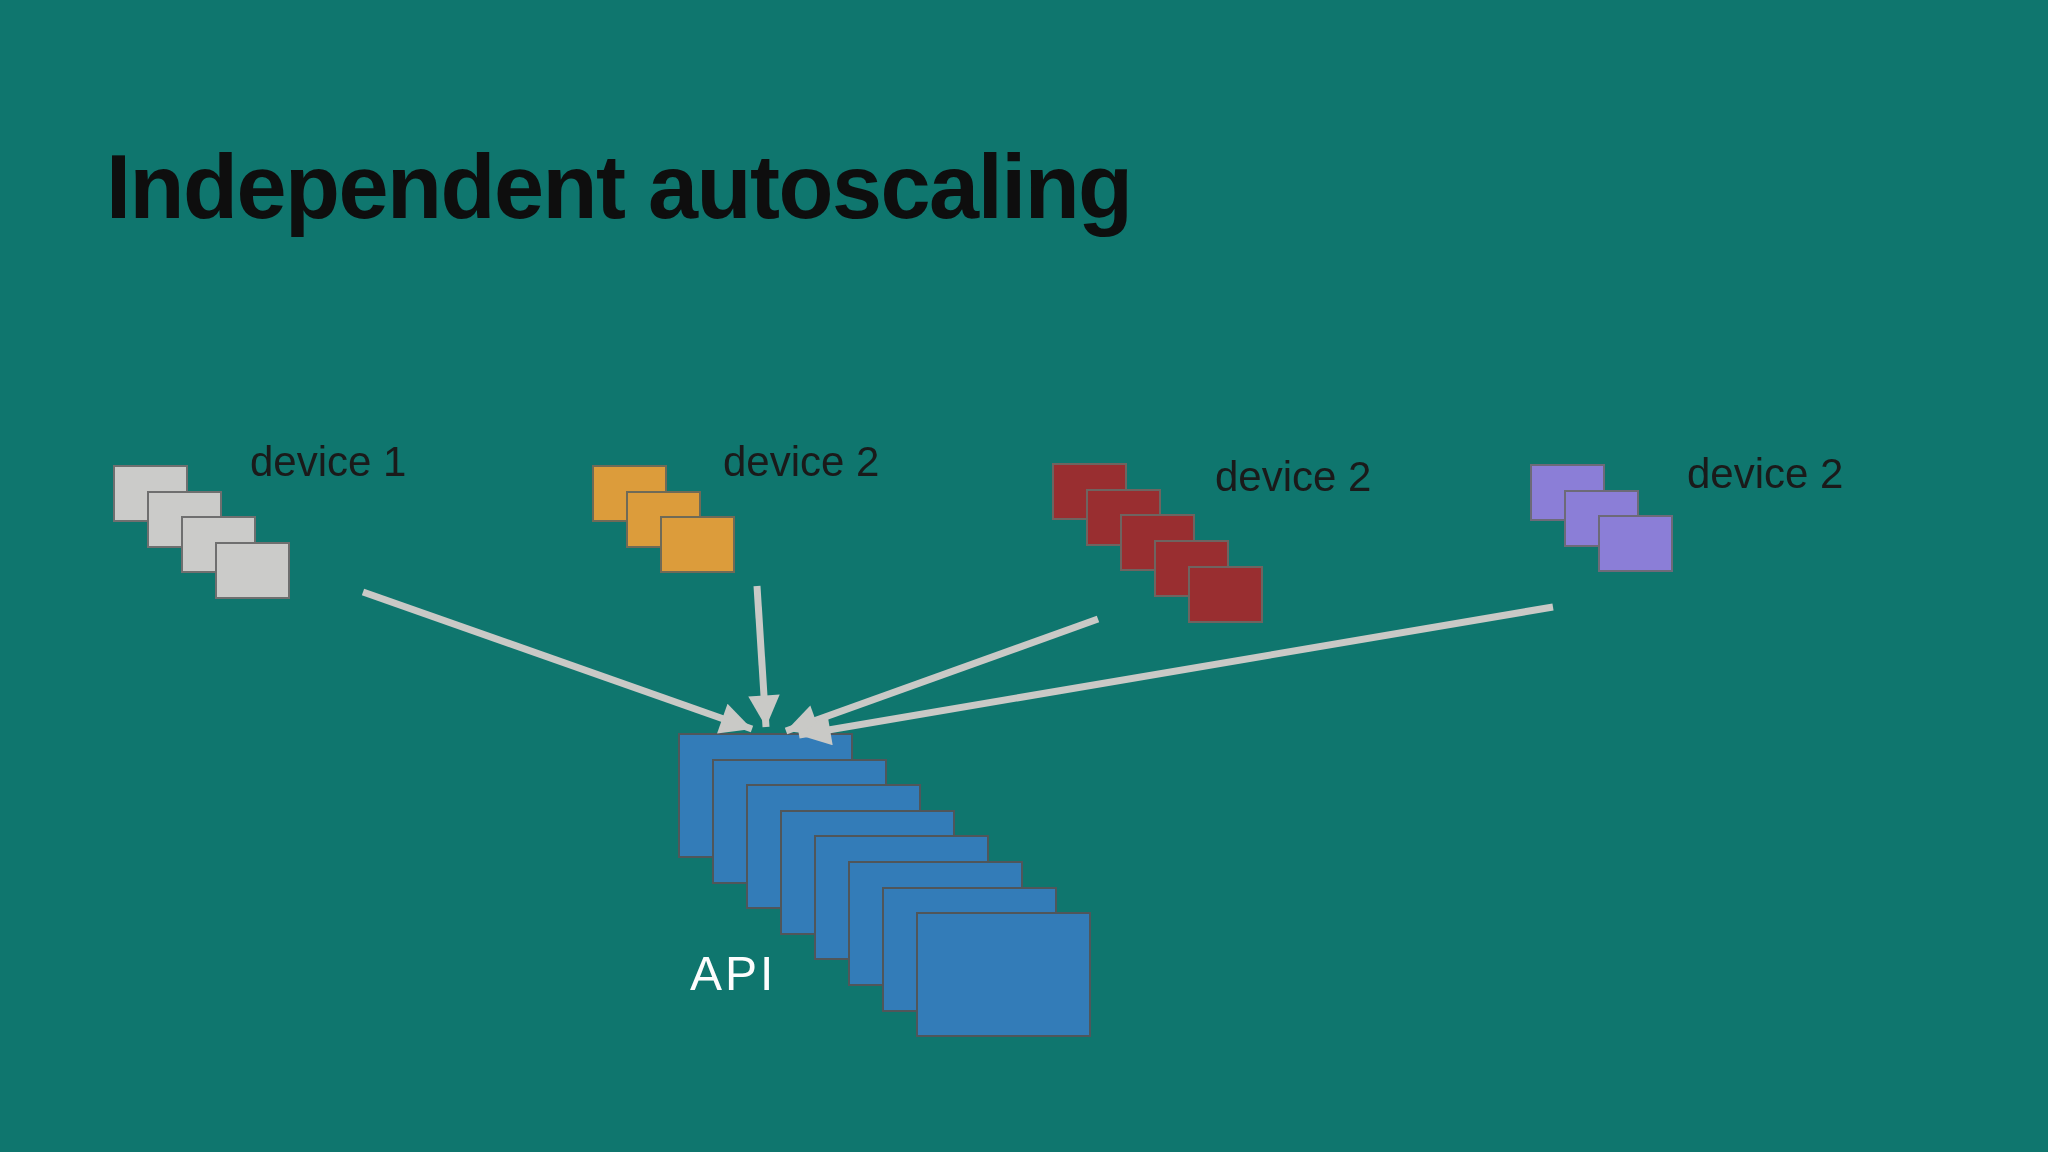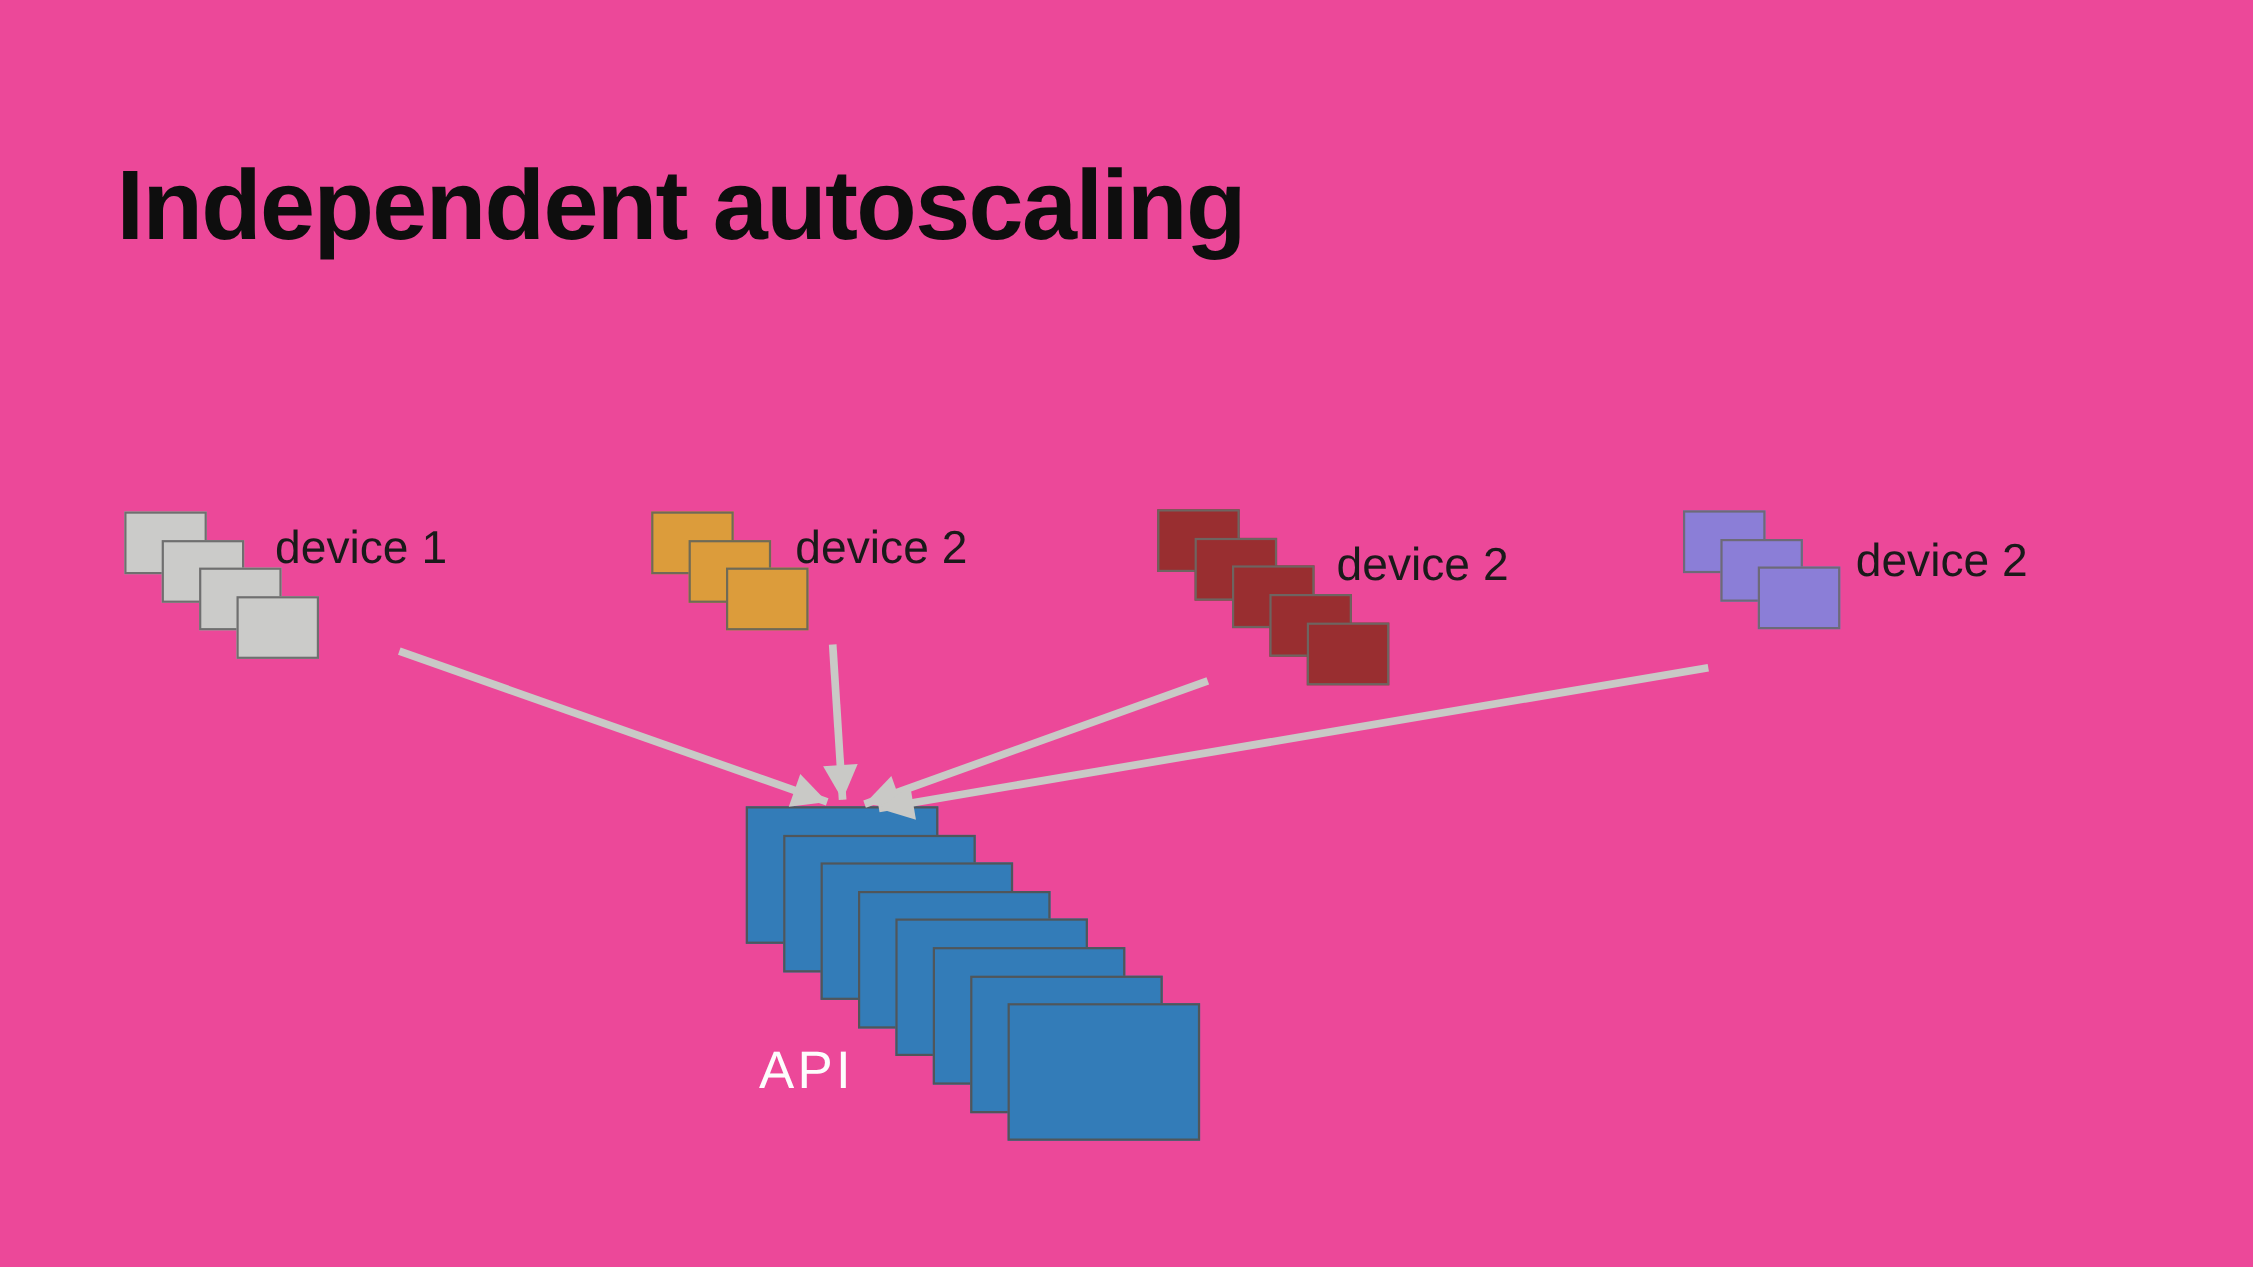--- a/index.html
+++ b/index.html
@@ -29,35 +29,34 @@
     box-sizing:border-box;
     border:2px solid #6f6f6f;
   }
   .device-label{
     position:absolute;
     font-size:42px;
     line-height:1.15;
     color:#1a1a1a;
     white-space:nowrap;
     z-index:3;
-    margin-top:36px;
   }
   .api-label{
     position:absolute;
     font-size:48px;
     font-weight:400;
     letter-spacing:3px;
     z-index:3;
     white-space:nowrap;
   }
 </style>
 </head>
 <body>
 
-<div class="slide" style="background: #ec4899;">
+<div class="slide" style="background: #0f766e;">
   <h1 class="title" style="color: rgb(14, 14, 14);">Independent autoscaling</h1>
   <div id="stacks" class="layer">
       <div class="square" style="left: 113px; top: 465px; width: 75px; height: 57px; background: rgb(203, 203, 201); border-color: rgb(111, 111, 111);"></div>
       <div class="square" style="left: 147px; top: 490.7px; width: 75px; height: 57px; background: rgb(203, 203, 201); border-color: rgb(111, 111, 111);"></div>
       <div class="square" style="left: 181px; top: 516.4px; width: 75px; height: 57px; background: rgb(203, 203, 201); border-color: rgb(111, 111, 111);"></div>
       <div class="square" style="left: 215px; top: 542.1px; width: 75px; height: 57px; background: rgb(203, 203, 201); border-color: rgb(111, 111, 111);"></div>
       <div class="device-label" style="left: 250px; top: 438px;">device 1</div>
       <div class="square" style="left: 592px; top: 465px; width: 75px; height: 57px; background: rgb(220, 156, 59); border-color: rgb(111, 106, 87);"></div>
       <div class="square" style="left: 626px; top: 490.7px; width: 75px; height: 57px; background: rgb(220, 156, 59); border-color: rgb(111, 106, 87);"></div>
       <div class="square" style="left: 660px; top: 516.4px; width: 75px; height: 57px; background: rgb(220, 156, 59); border-color: rgb(111, 106, 87);"></div>

